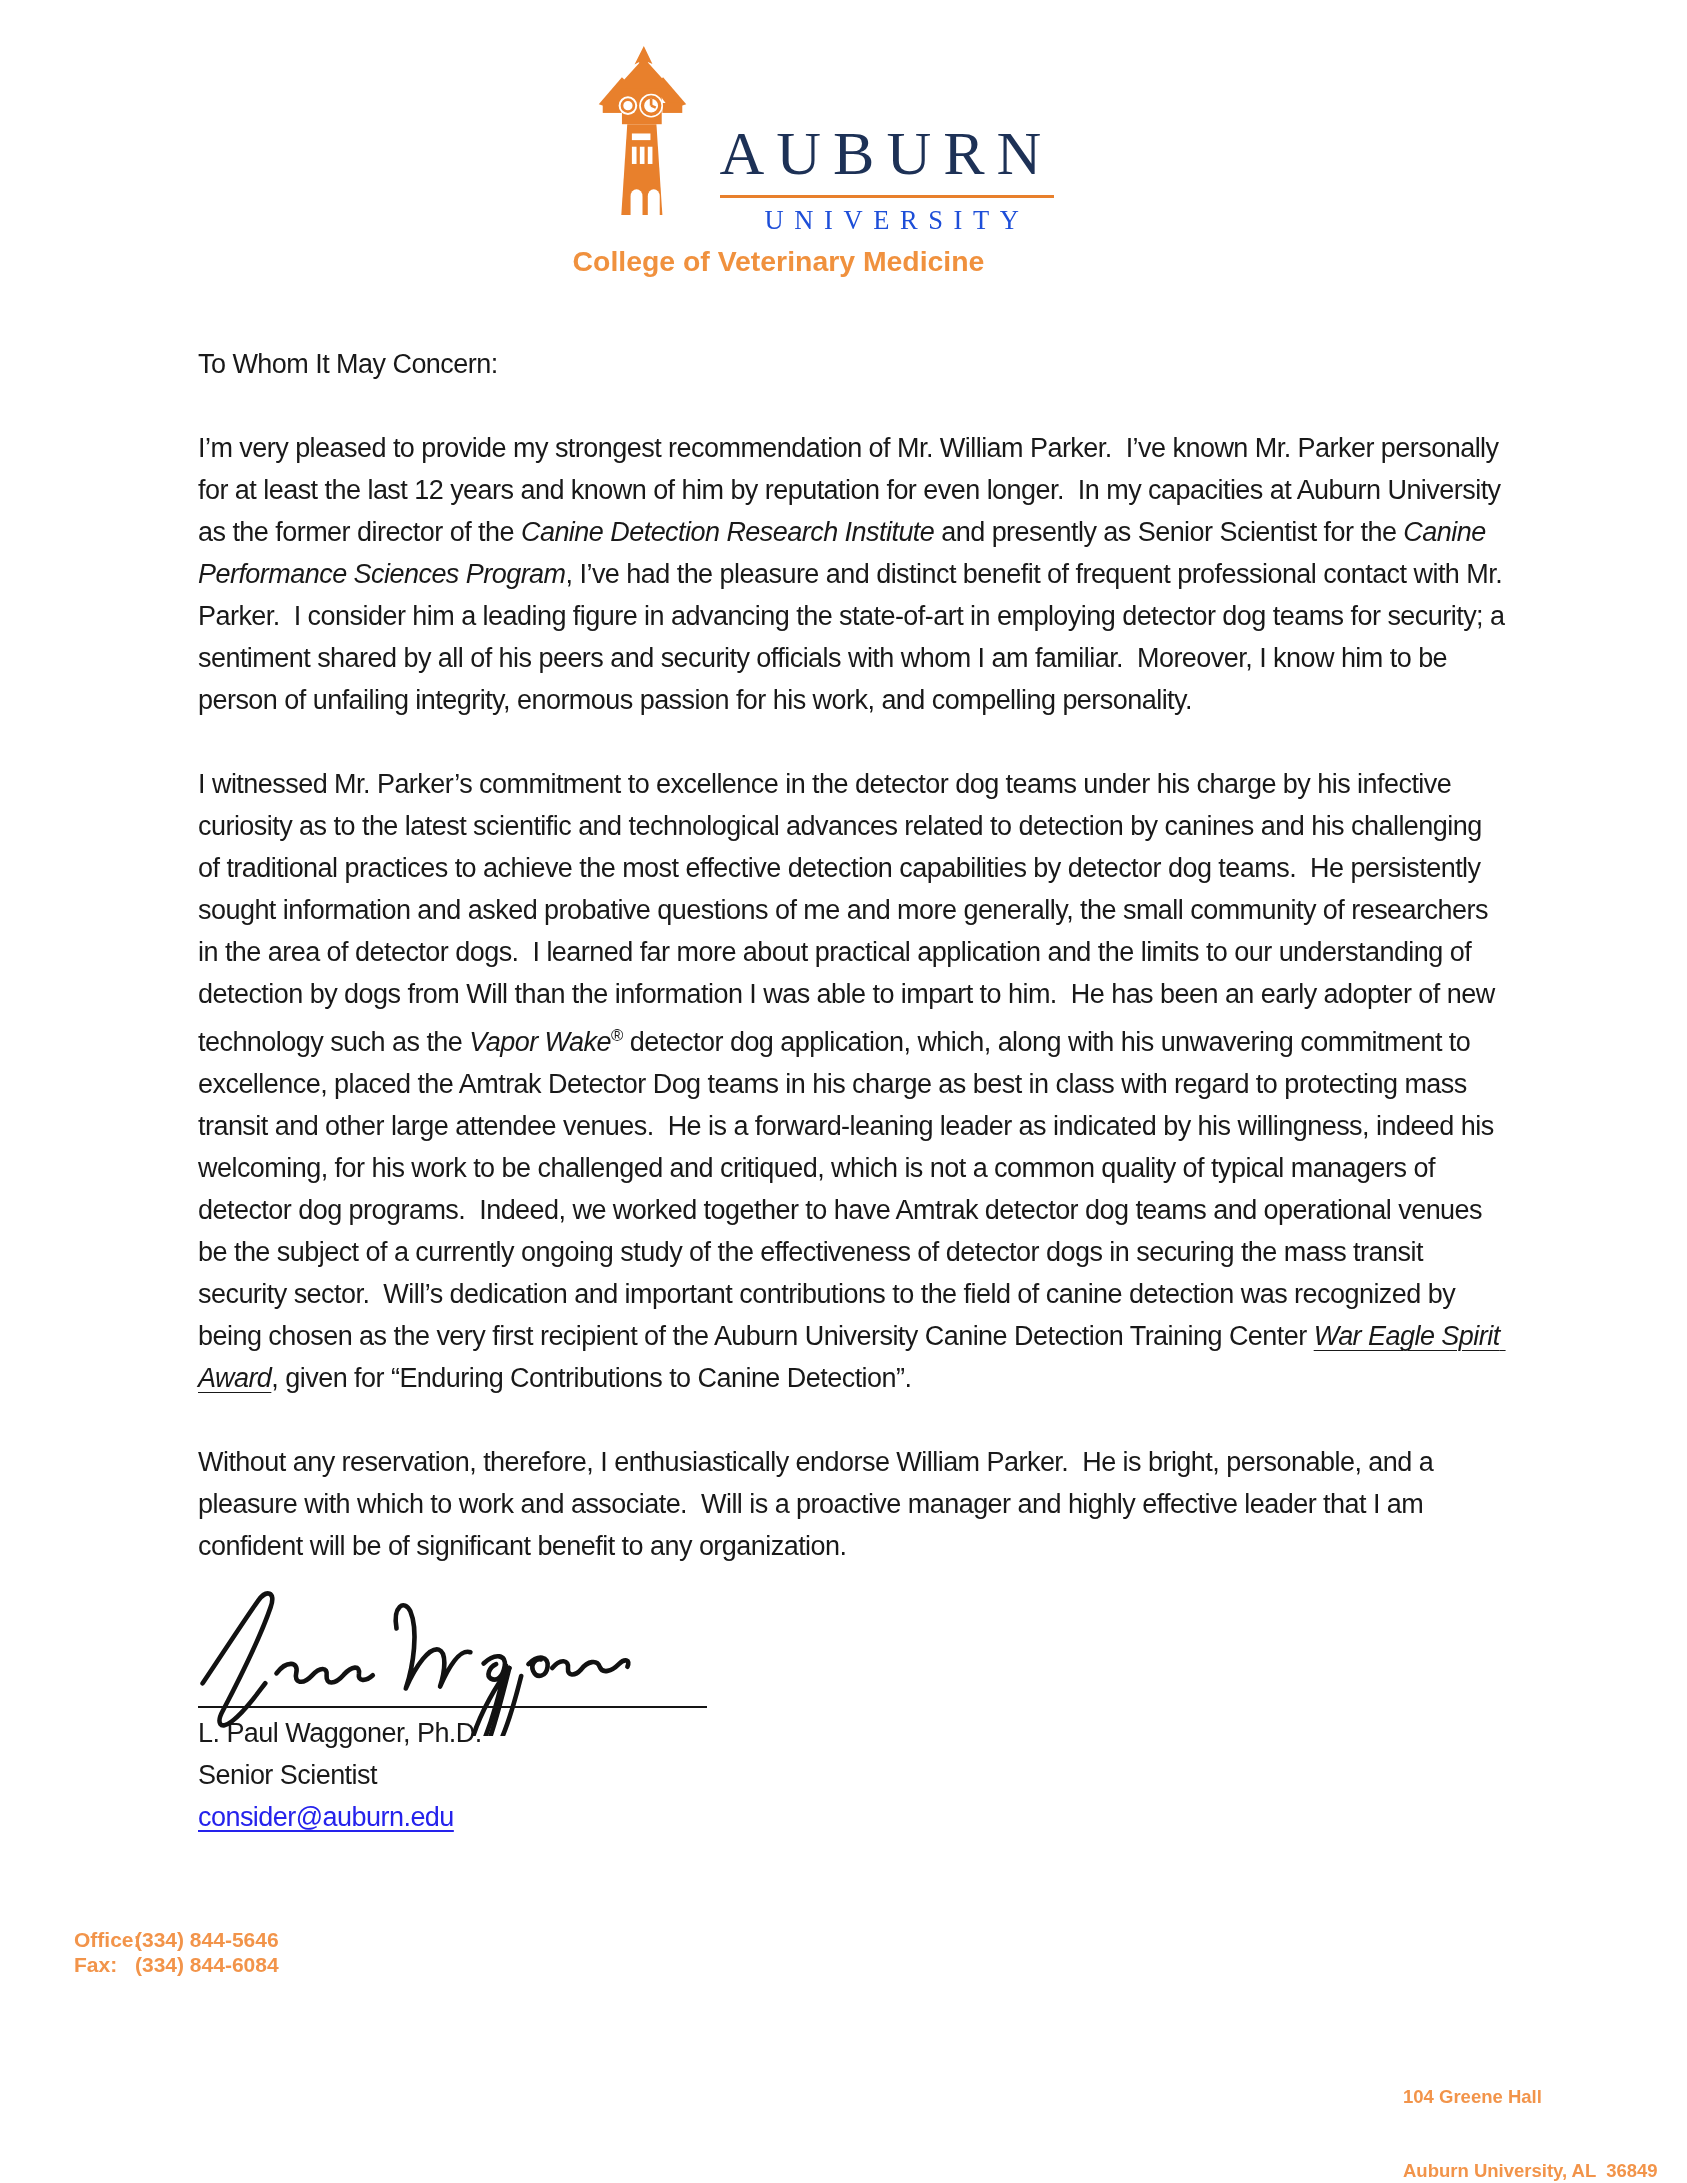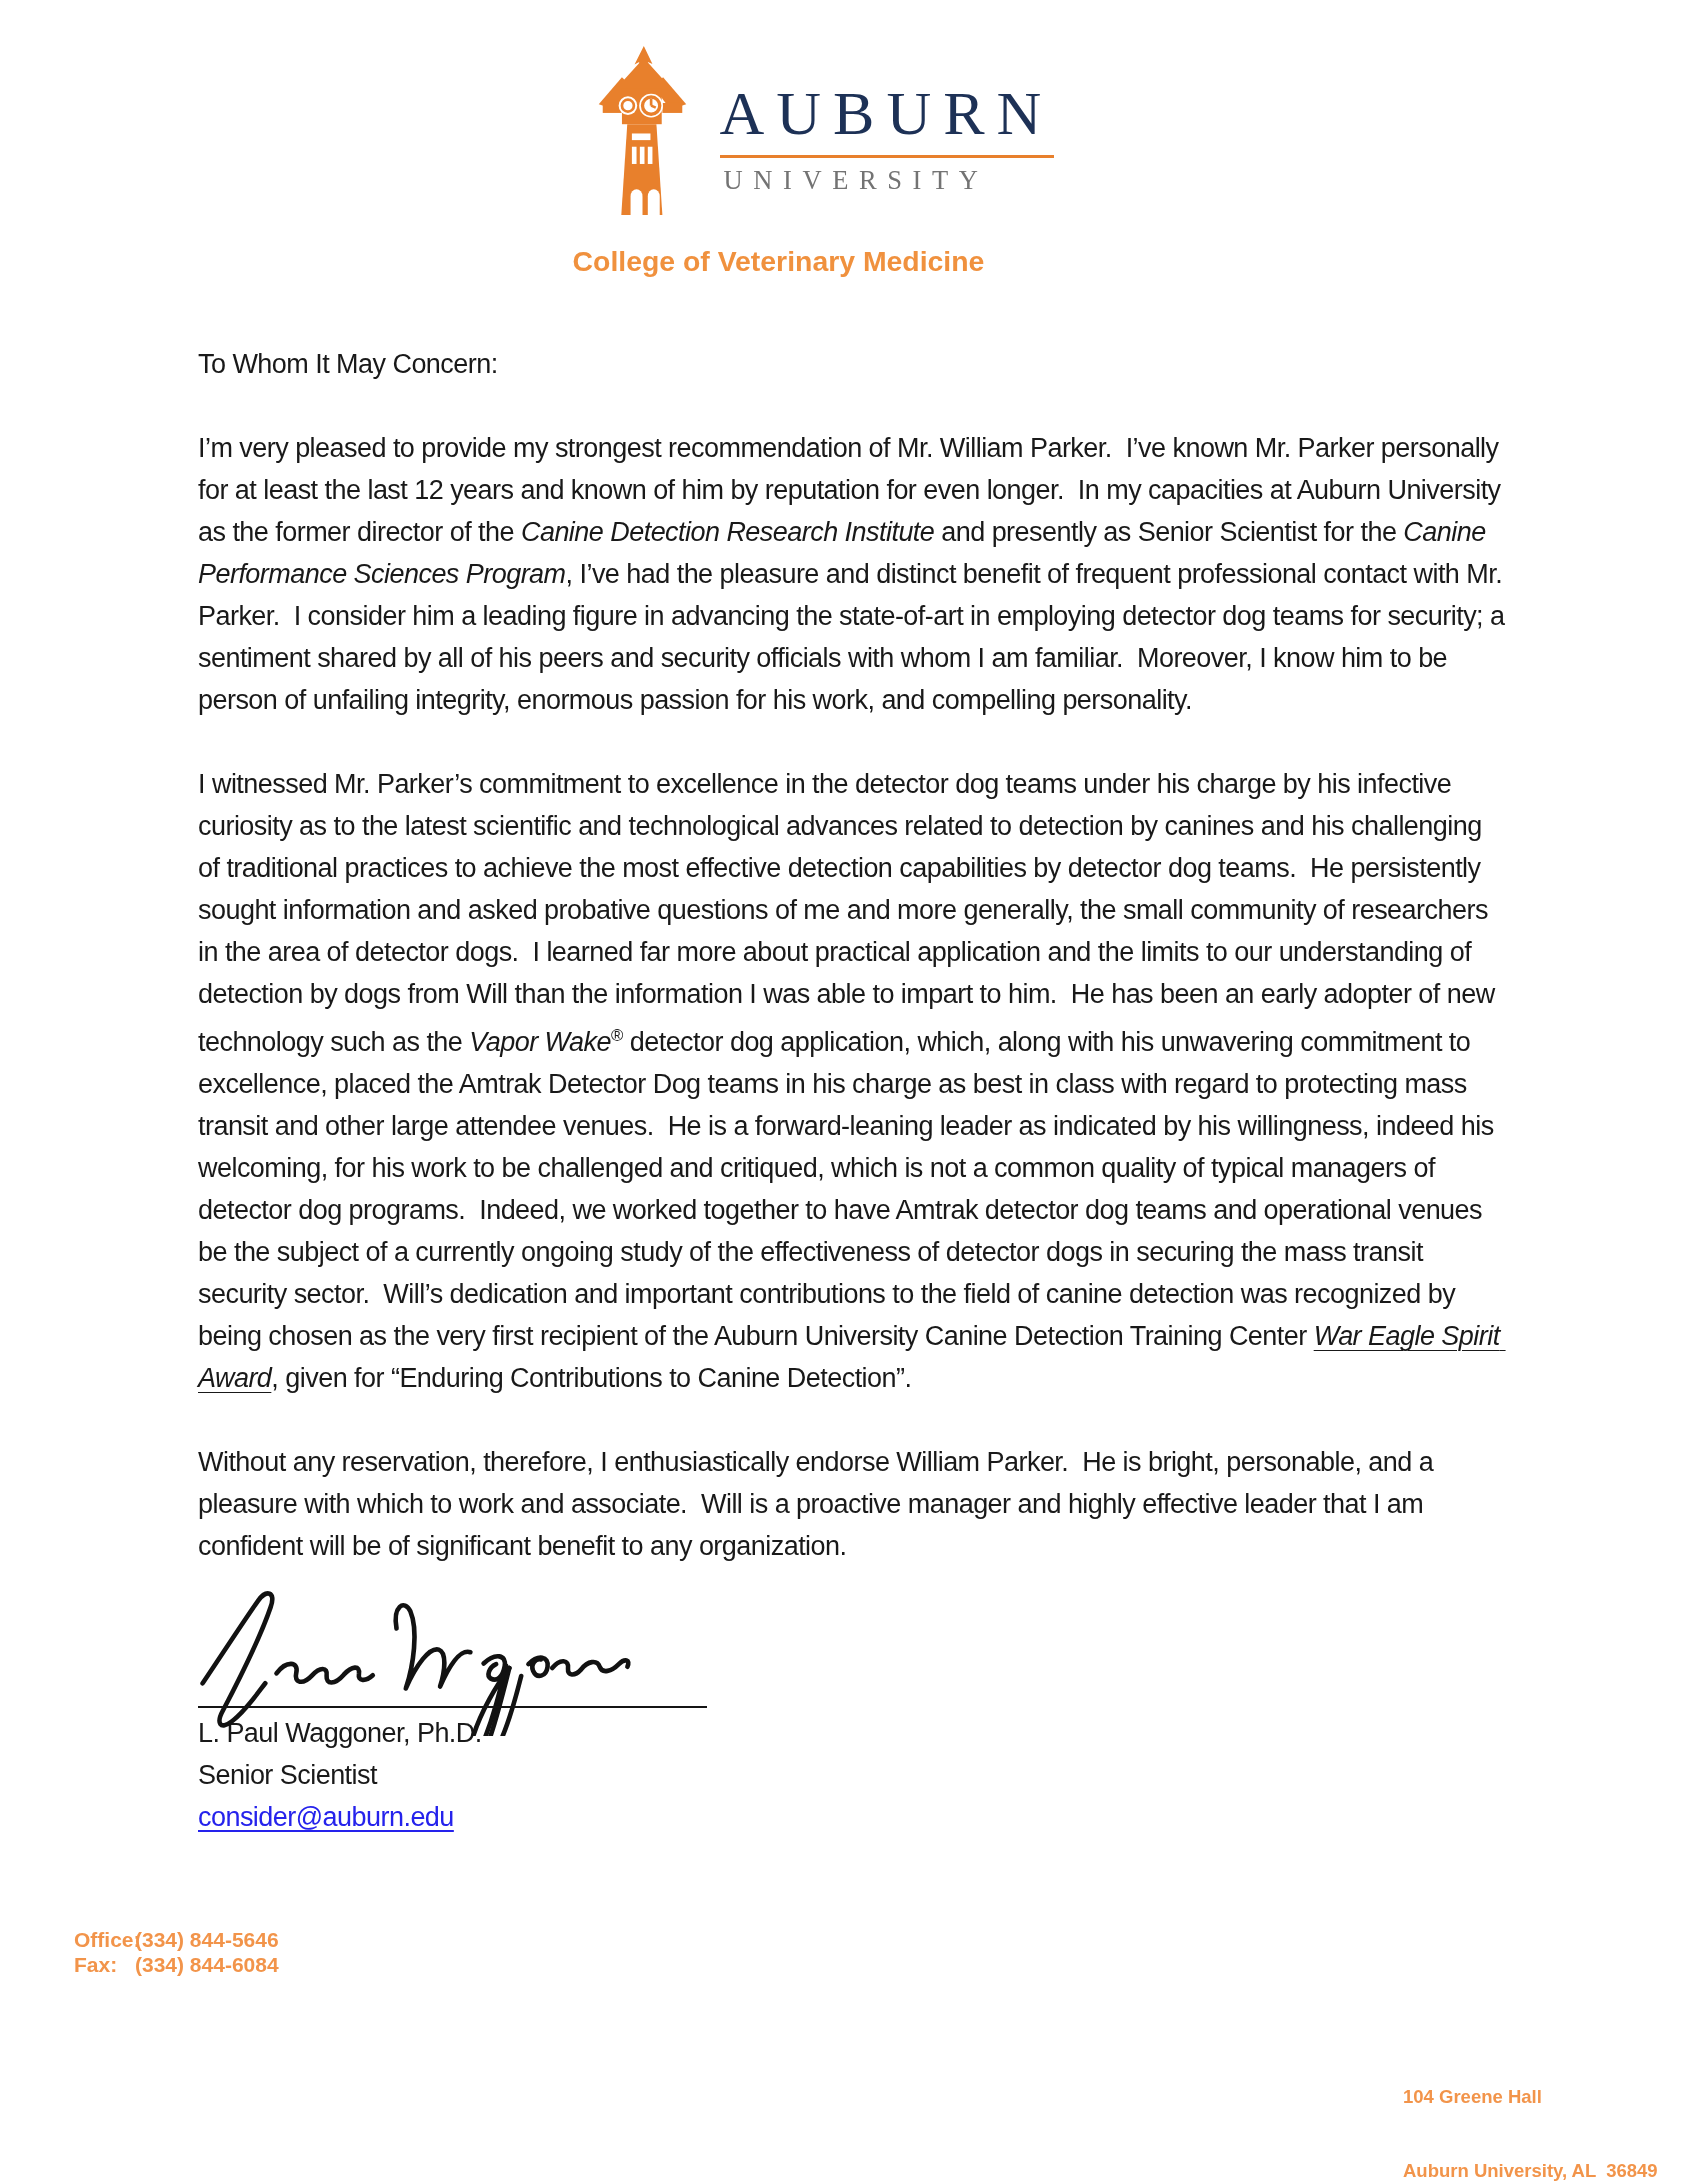--- a/index.html
+++ b/index.html
@@ -14,27 +14,27 @@
   
   #header{
     position:absolute;top:46px;left:592px;
     display:flex;align-items:flex-start;gap:26.5px;
   }
   .tower{width:101px;height:169px;flex:0 0 auto;}
   .wordmark{margin-top:36px;width:334px;}
   .au-name{
     font-family:"Liberation Serif", serif;
     font-size:62px;line-height:1;letter-spacing:12px;
-    color:#1d3156;white-space:nowrap;
+    color:#1d3156;white-space:nowrap;margin-top:40px;
   }
   .au-rule{height:3.3px;background:#e8802c;margin:10.6px 0 9.3px 0;width:100%;}
   .au-sub{
     font-family:"Liberation Serif", serif;
     font-size:26.5px;line-height:1;letter-spacing:10.6px;
-    color:#737373;white-space:nowrap;padding-left:4px;
+    color:#1d4ed8;white-space:nowrap;padding-left:4px;margin-left:41px;
   }
   .college{
     position:absolute;top:239px;left:0;width:1557px;
     text-align:center;color:#f0913e;font-weight:bold;
     font-size:28.4px;line-height:44px;
   }
   
   #content{
     position:absolute;top:343px;left:198px;width:1317px;
   }

